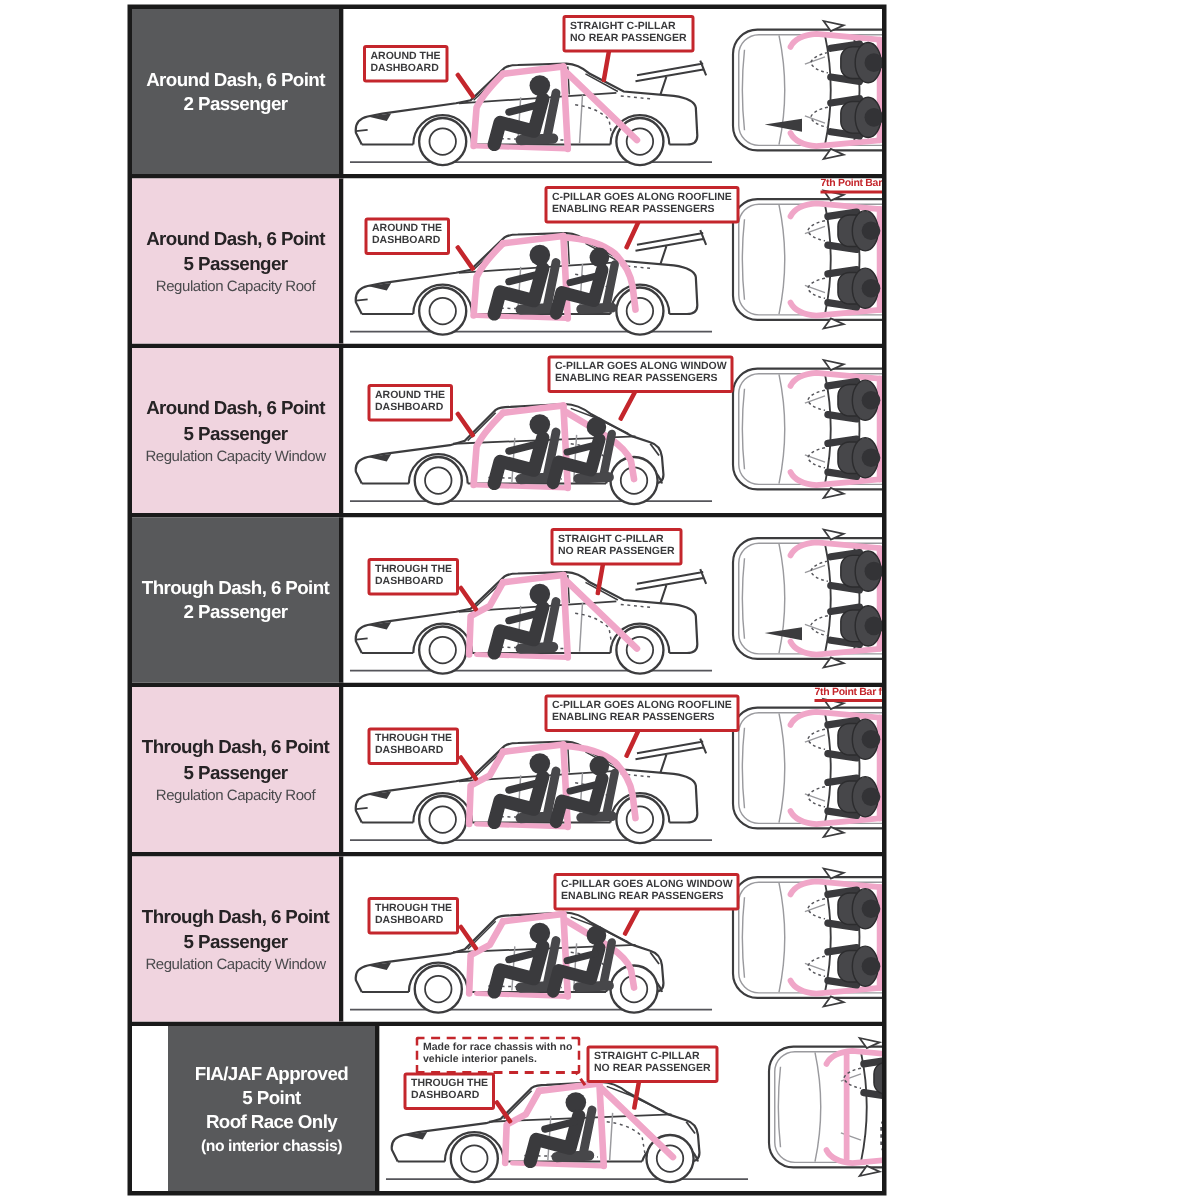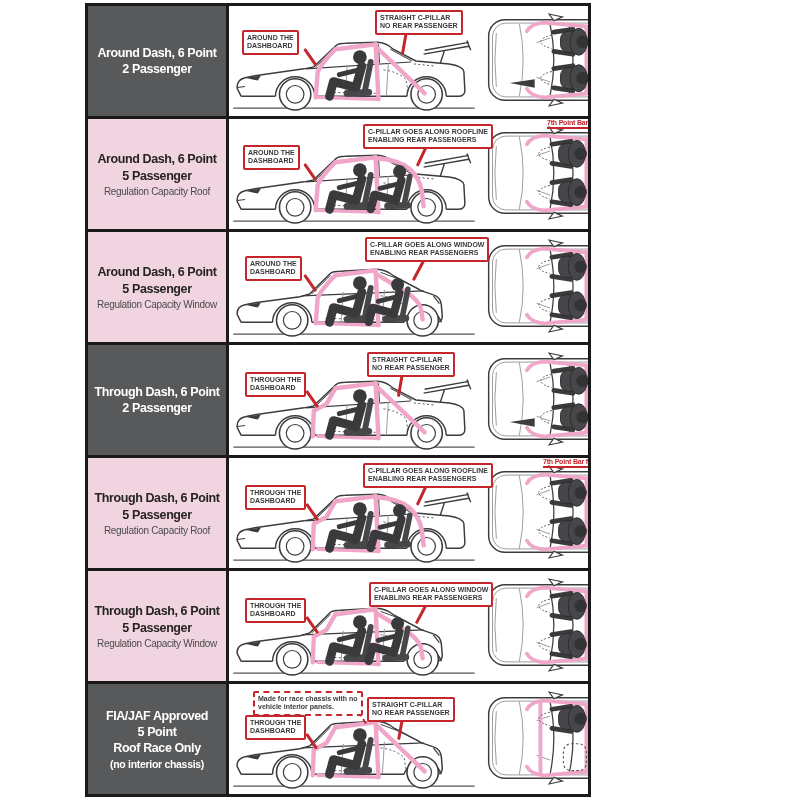--- a/index.html
+++ b/index.html
@@ -1,21 +1,21 @@
 <!DOCTYPE html>
 <html><head>
 <meta charset="utf-8">
 <style>
   html,body{margin:0;padding:0;background:#fff;}
   .page{position:relative;width:800px;height:800px;background:#fff;
         font-family:"Liberation Sans","DejaVu Sans",sans-serif;}
   .table{position:absolute;left:85px;top:3px;width:506px;height:794px;
          border:3px solid #1a1a1a;box-sizing:border-box;display:flex;flex-direction:column;background:#fff;}
   .row{flex:1;display:flex;border-bottom:3px solid #1a1a1a;min-height:0;}
-  .row:last-child{border-bottom:none;}
+  .row:last-child{border-bottom:none;margin-left:24px;}
   .label-cell{width:134px;border-right:3px solid #1a1a1a;display:flex;flex-direction:column;
               align-items:center;justify-content:center;text-align:center;padding:2px;box-sizing:content-box;}
   .row-gray .label-cell{background:#58595b;color:#ffffff;}
   .row-pink .label-cell{background:#f0d4df;color:#262325;}
   .t{font-weight:700;font-size:12.5px;line-height:1.3;letter-spacing:-0.4px;white-space:nowrap;}
   .sub{font-size:10px;letter-spacing:-0.3px;margin-top:2px;white-space:nowrap;}
   .row-pink .sub{color:#4a4a4d;font-weight:400;}
   .row-gray .sub{color:#fff;font-weight:700;font-size:10.5px;}
   .t:empty,.sub:empty{display:none;}
   .content-cell{flex:1;position:relative;background:#fff;overflow:hidden;}

